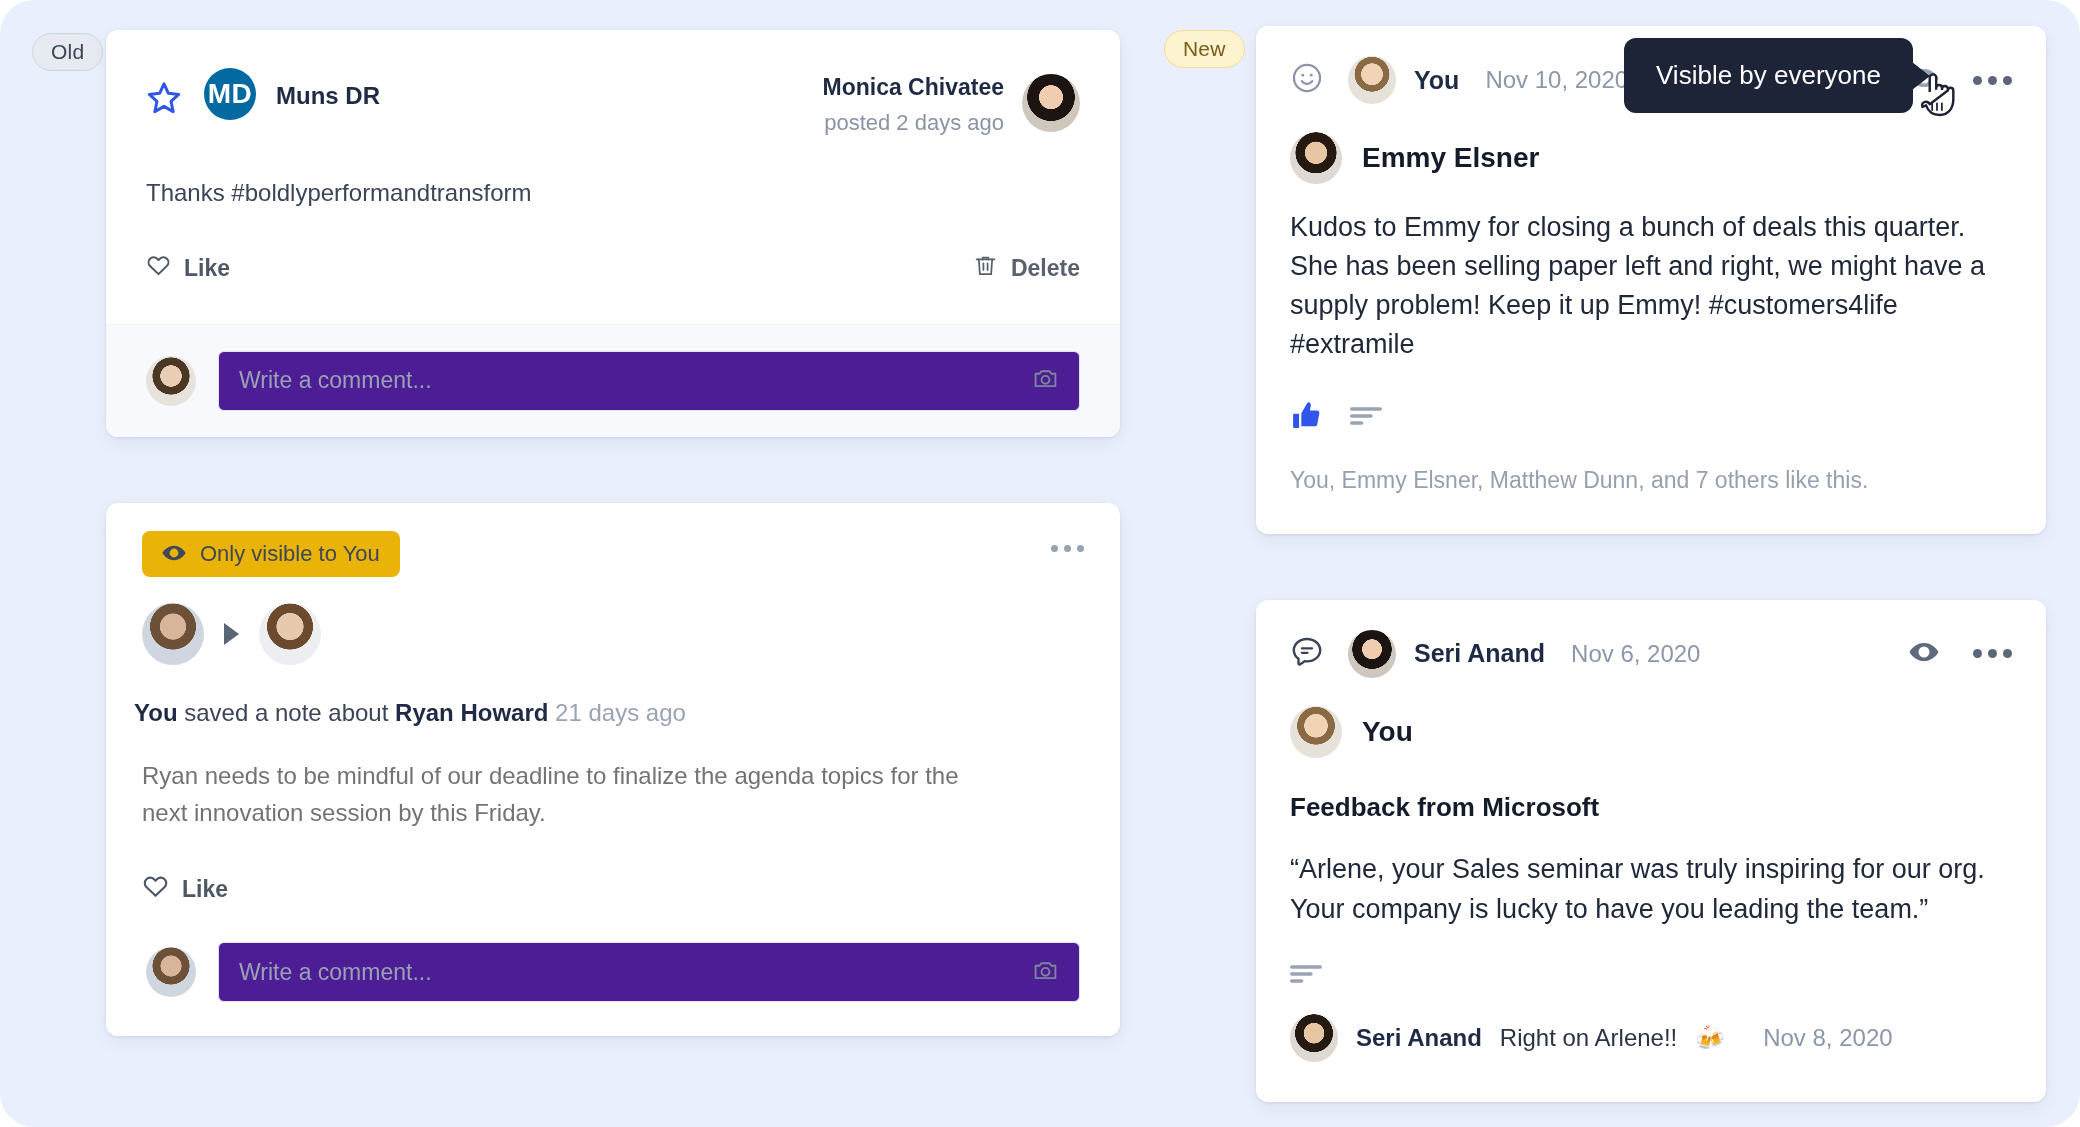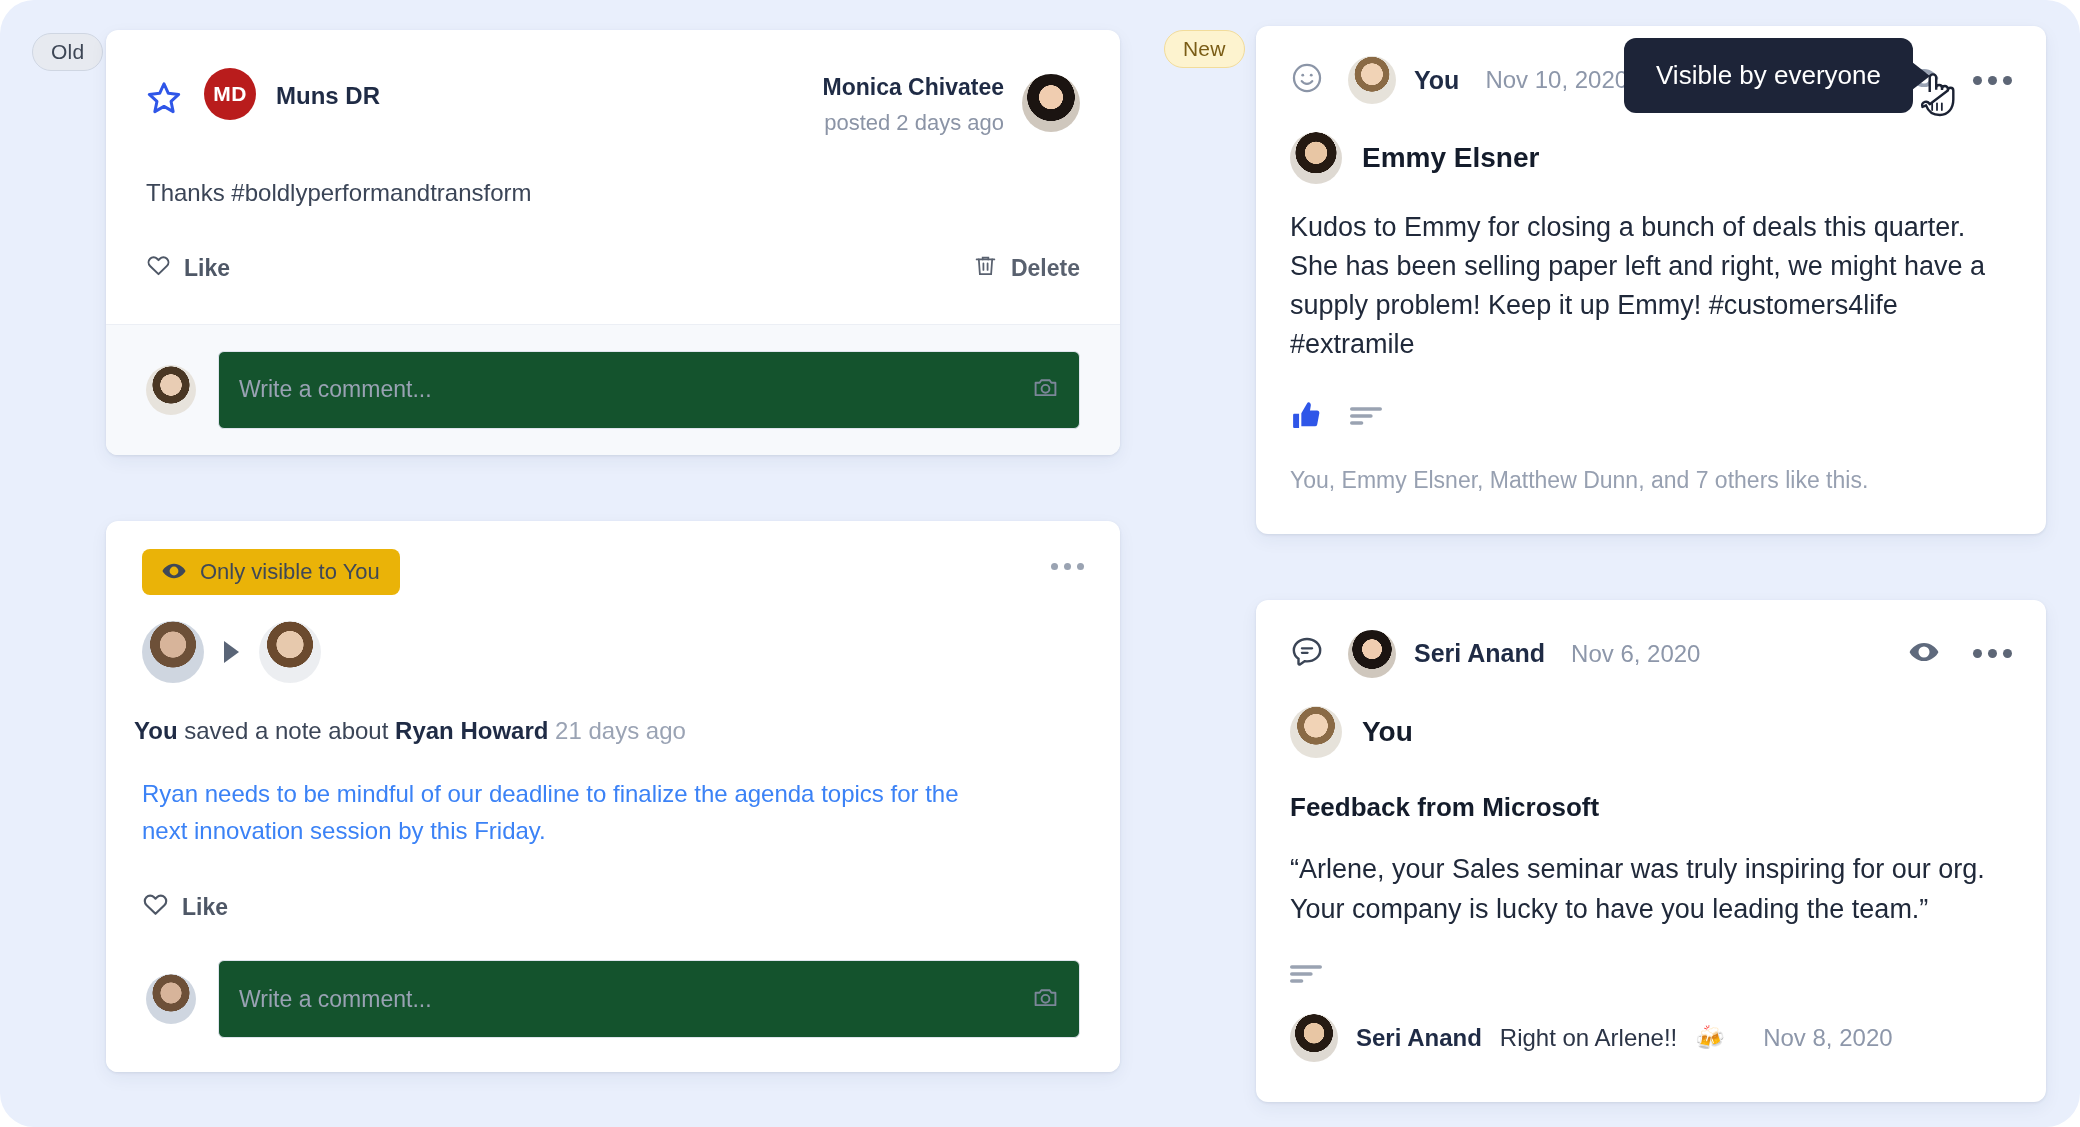--- a/index.html
+++ b/index.html
@@ -100,22 +100,22 @@
 
   
   .composer {
     display: flex; align-items: center; gap: 22px;
     background: #f7f9fc;
     border-top: 1px solid #eceff5;
     padding: 26px 40px;
   }
   .composer-input {
     flex: 1 1 auto;
-    height: 78px;
-    background: #14532d;
+    height: 60px;
+    background: #4c1d95;
     border: 1px solid #dfe4ed;
     border-radius: 6px;
     display: flex; align-items: center;
     padding: 0 20px;
   }
   .composer-placeholder {
     font-size: 23px; color: #99a2b3; flex: 1 1 auto;
   }
 
   
@@ -145,21 +145,21 @@
     border-top: 11px solid transparent;
     border-bottom: 11px solid transparent;
   }
   .note-line {
     font-size: 24px; color: #3b4557;
     padding: 34px 36px 0 28px;
   }
   .note-line b { color: #1f2b45; font-weight: 700; }
   .note-line .muted { color: #9aa3b4; }
   .note-body {
-    font-size: 24px; color: #3b82f6; line-height: 1.55;
+    font-size: 24px; color: #737373; line-height: 1.55;
     padding: 30px 36px 0 36px;
     max-width: 900px;
   }
   .note-actions { padding: 42px 36px 36px 36px; }
 
   
   .r-head {
     display: flex; align-items: center;
     padding: 30px 34px 0 34px;
     position: relative;
@@ -254,21 +254,21 @@
 
   <div class="col-left">
 
     <div class="card">
       <div class="post-head">
         <span class="star-icon">
           <svg width="36" height="36" viewBox="0 0 24 24" fill="none" stroke="#2f56e8" stroke-width="2" stroke-linejoin="round">
             <polygon points="12,2.5 14.9,8.9 21.8,9.6 16.7,14.3 18.1,21.1 12,17.6 5.9,21.1 7.3,14.3 2.2,9.6 9.1,8.9"></polygon>
           </svg>
         </span>
-        <div class="avatar avatar-initials" style="width:52px;height:52px;background:#b91c1c;font-size:21px;">MD</div>
+        <div class="avatar avatar-initials" style="width:52px;height:52px;background:#0369a1;font-size:28px;">MD</div>
         <div class="author-name">Muns DR</div>
         <div class="post-meta">
           <div class="post-meta-text">
             <div class="post-meta-name">Monica Chivatee</div>
             <div class="post-meta-time">posted 2 days ago</div>
           </div>
           <div class="avatar ph6" style="width:58px;height:58px;"></div>
         </div>
       </div>
 

